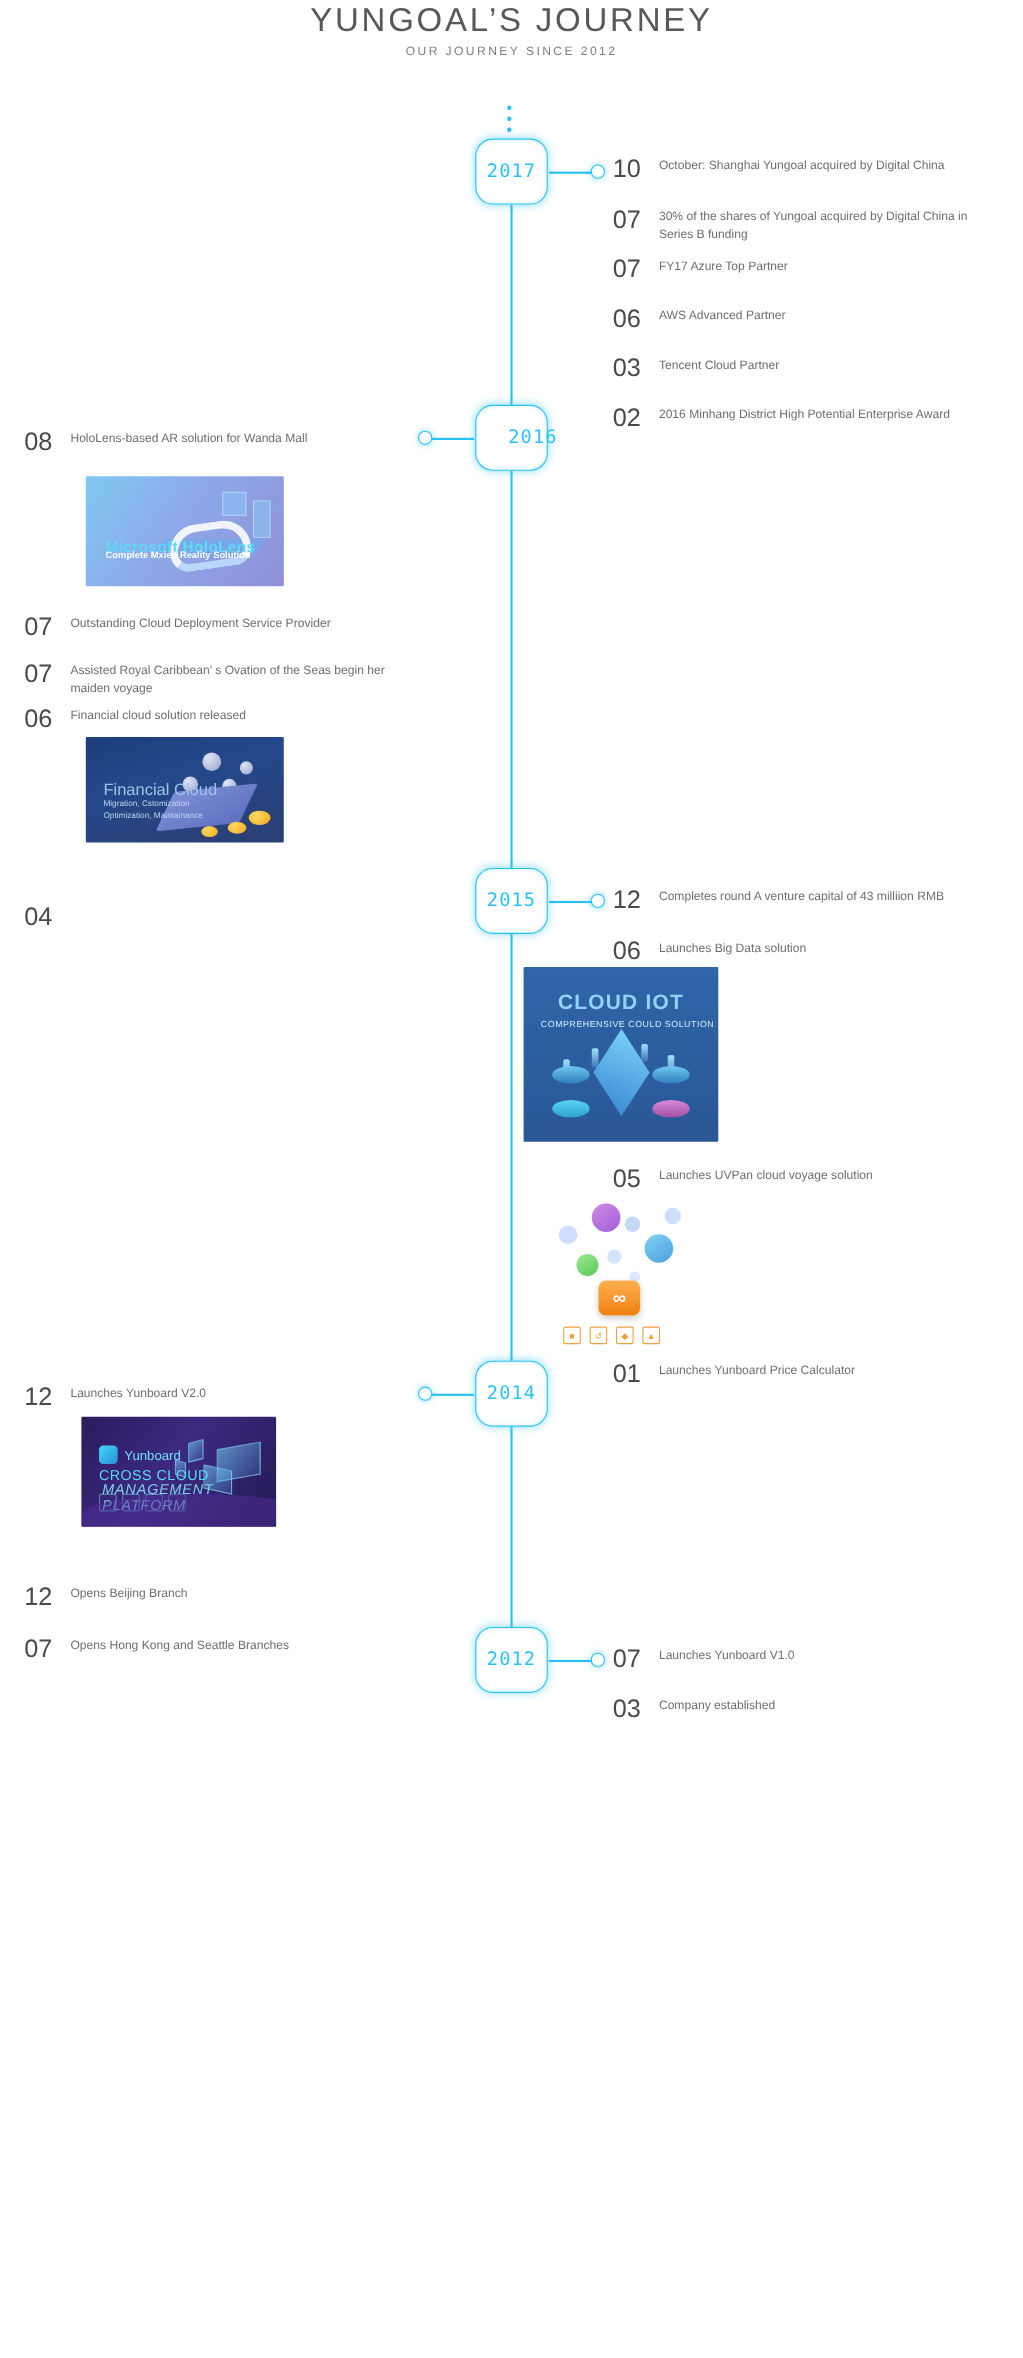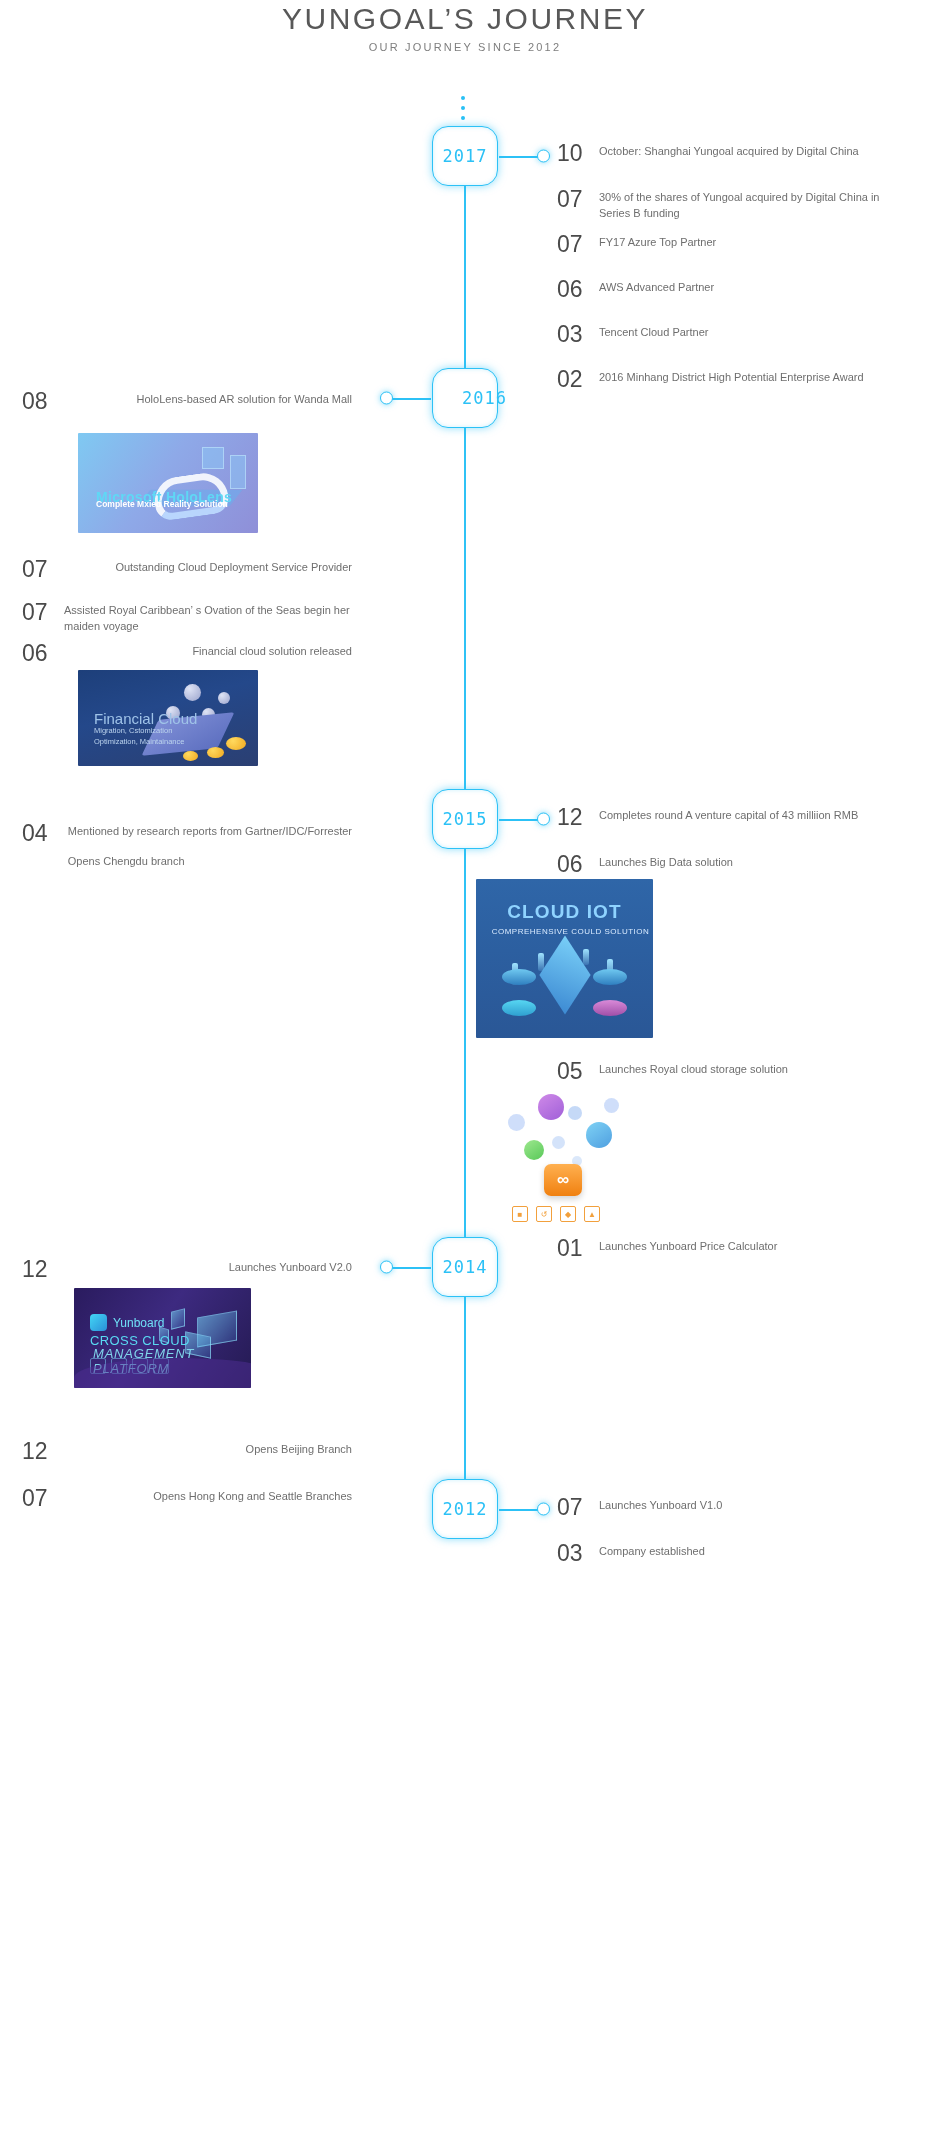--- a/index.html
+++ b/index.html
@@ -102,21 +102,21 @@
   .node-right { left: 104px; }
   .arm-left { right: 66px; width: 42px; }
   .node-left { right: 104px; }
 
   
   .entry {
     position: absolute;
     display: flex;
   }
   .entry.right { left: 557px; width: 330px; }
-  .entry.left  { left: 22px;  width: 330px; justify-content: space-between; }
+  .entry.left  { left: 22px;  width: 330px; }
 
   .entry .month {
     font-size: 23px;
     color: #4a4a4a;
     font-weight: 300;
     line-height: 1;
     width: 42px;
     flex: none;
     font-family: "Liberation Sans", sans-serif;
   }
@@ -397,24 +397,20 @@
   <div class="fc-coin" style="right:60px;bottom:5px;width:15px;height:10px;"></div>
   <div class="fc-title">Financial Cloud</div>
   <div class="fc-sub">
     <span>Migration, Cstomization</span><br>
     <span>Optimization, Maintainance</span>
   </div>
 </div>
 
 <div class="entry left" style="top:790px;margin-top:32px;">
   <div class="month">04</div>
-  <div class="desc">
-    <span>Mentioned by research reports from Gartner/IDC/Forrester</span>
-    <span class="sub">Opens Chengdu branch</span>
-  </div>
 </div>
 
 <div class="year-badge" style="top:789px;">
   <span class="year-text">2015</span>
   <div class="arm arm-right"></div>
   <div class="node node-right"></div>
 </div>
 
 <div class="entry right" style="top:806px;">
   <div class="month">12</div>
@@ -434,21 +430,21 @@
   <div class="ci-bar" style="right:64px;top:70px;height:16px;"></div>
   <div class="ci-cube"></div>
   <div class="ci-cyl" style="left:26px;top:90px;background:linear-gradient(180deg,#6fc8f0,#2f7fc0);"></div>
   <div class="ci-cyl" style="right:26px;top:90px;background:linear-gradient(180deg,#6fc8f0,#2f7fc0);"></div>
   <div class="ci-cyl" style="left:26px;bottom:22px;background:linear-gradient(180deg,#57d6f2,#2f9fd0);"></div>
   <div class="ci-cyl" style="right:26px;bottom:22px;background:linear-gradient(180deg,#d98ad8,#a04fa8);"></div>
 </div>
 
 <div class="entry right" style="top:1060px;">
   <div class="month">05</div>
-  <div class="desc">Launches Royal cloud storage solution</div>
+  <div class="desc">Launches UVPan cloud voyage solution</div>
 </div>
 
 <div class="uvpan" style="left:500px; top:1088px; width:140px; height:120px;">
   <div class="uv-bub" style="left:38px;top:6px;width:26px;height:26px;background:linear-gradient(145deg,#cf8ae8,#a05fd8);"></div>
   <div class="uv-bub" style="left:86px;top:34px;width:26px;height:26px;background:linear-gradient(145deg,#7fd2f5,#4f9fe0);"></div>
   <div class="uv-bub" style="left:24px;top:52px;width:20px;height:20px;background:linear-gradient(145deg,#9ee88f,#58c858);"></div>
   <div class="uv-bub" style="left:8px;top:26px;width:17px;height:17px;background:rgba(160,190,245,.5);"></div>
   <div class="uv-bub" style="left:68px;top:18px;width:14px;height:14px;background:rgba(150,185,240,.55);"></div>
   <div class="uv-bub" style="left:104px;top:10px;width:15px;height:15px;background:rgba(160,190,245,.5);"></div>
   <div class="uv-bub" style="left:52px;top:48px;width:13px;height:13px;background:rgba(170,200,245,.5);"></div>

